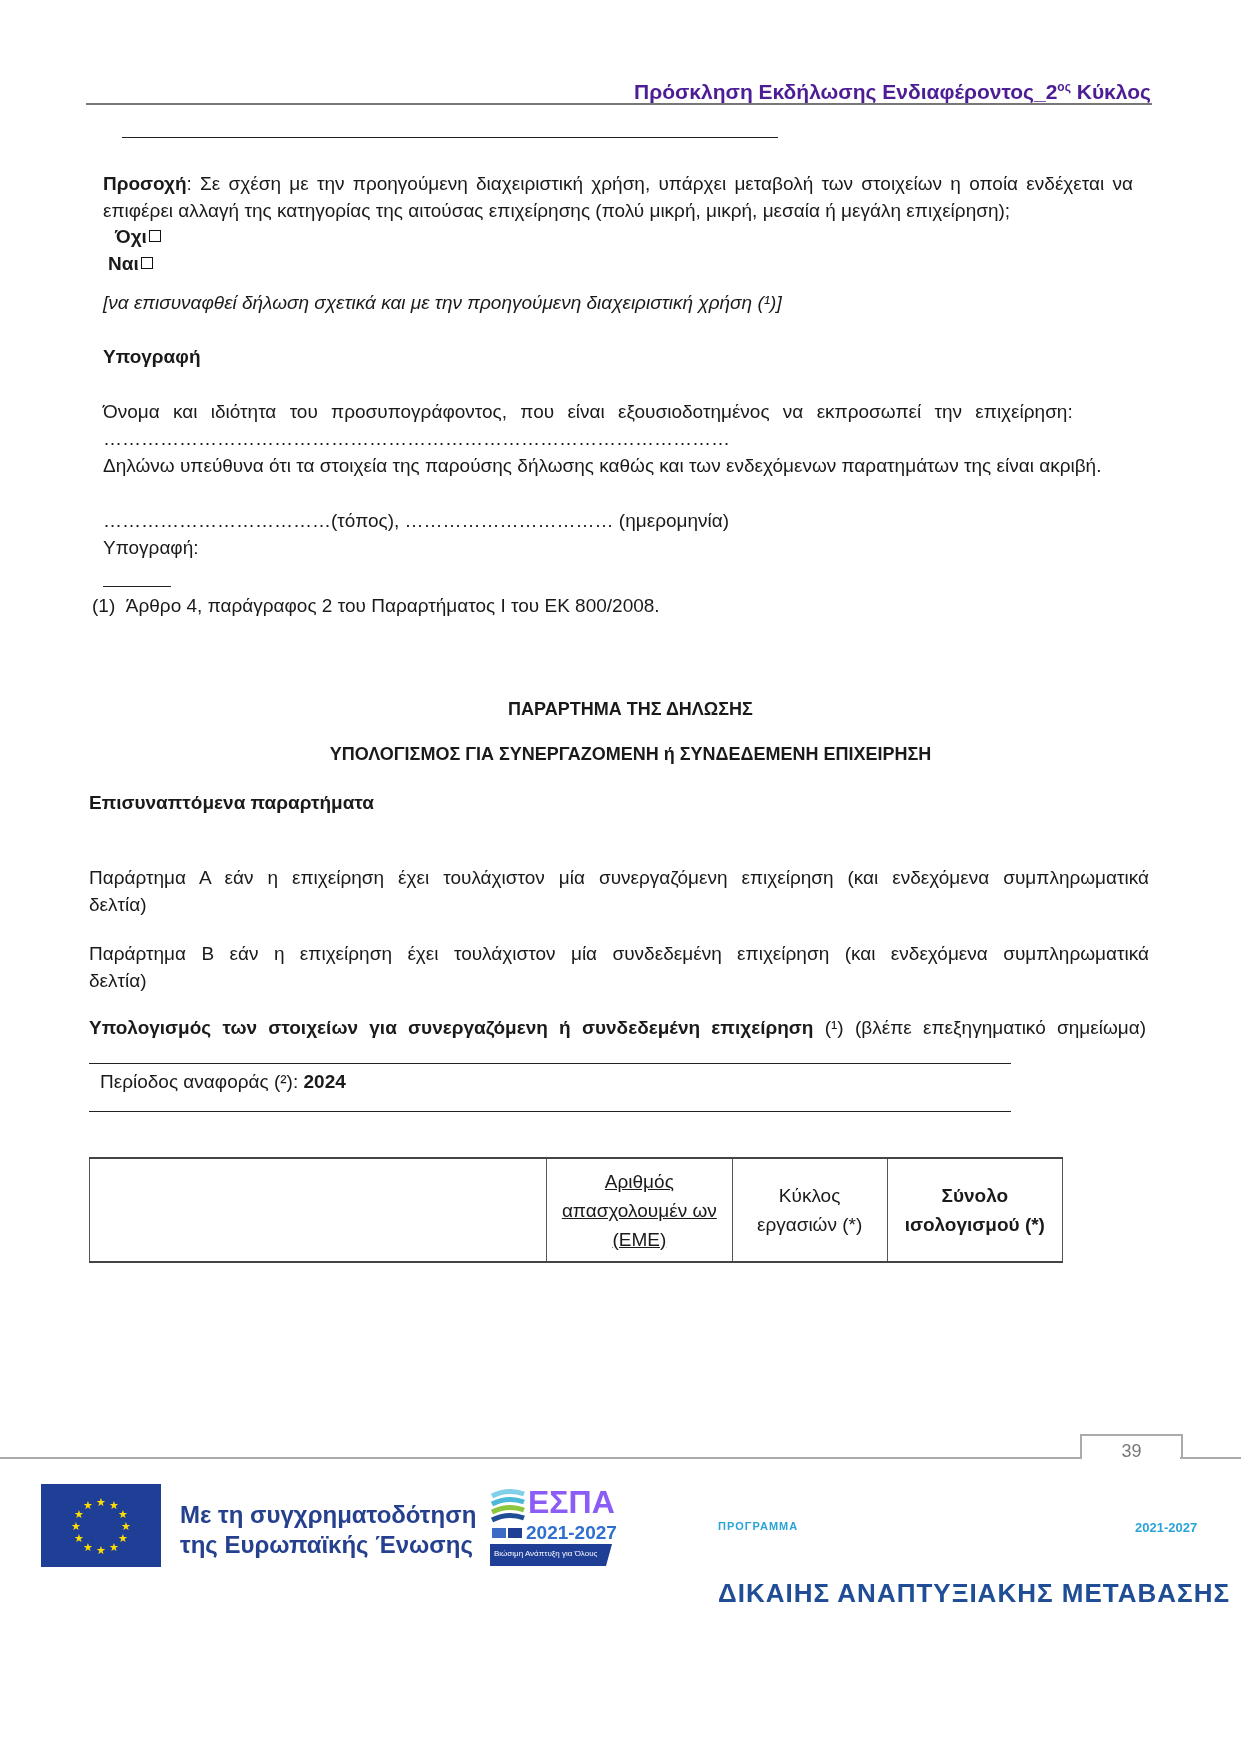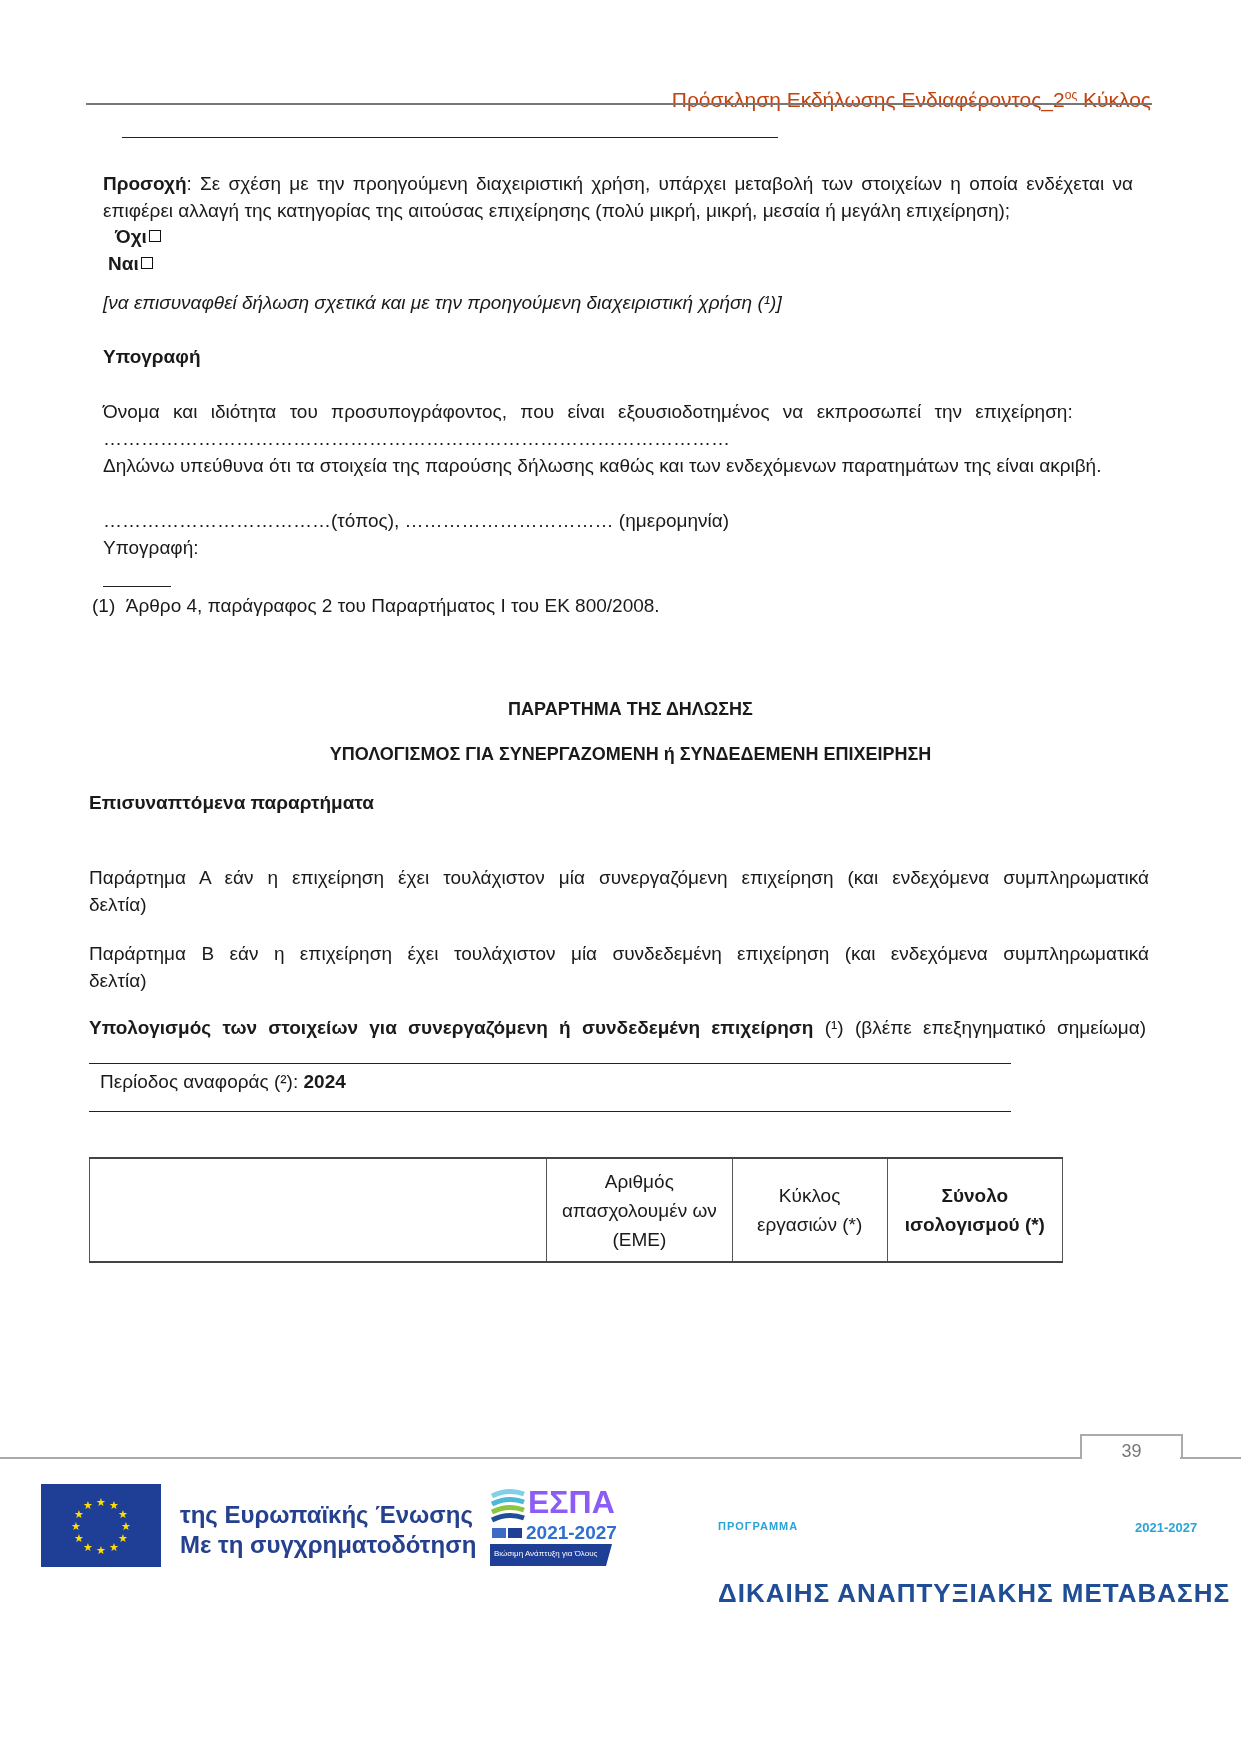--- a/index.html
+++ b/index.html
@@ -1,19 +1,19 @@
 <!DOCTYPE html>
 <html><head>
 <meta charset="utf-8">
 <style>
   html, body { margin:0; padding:0; background:#fff; }
   body { width:1241px; height:1755px; position:relative; overflow:hidden;
          font-family:"Liberation Sans", "DejaVu Sans", sans-serif; color:#1a1a1a; }
   .abs { position:absolute; }
-  .header-title { right:90px; top:88px; font-size:21px; font-weight:normal; color:#c2410c; white-space:nowrap; }
+  .header-title { right:90px; top:80px; font-size:21px; font-weight:bold; color:#4c1d95; white-space:nowrap; }
   .header-title sup { font-size:12px; vertical-align:super; line-height:0; }
   .header-rule { left:86px; top:103px; width:1066px; height:0; border-top:2px solid #777; }
 
   .p { font-size:19px; line-height:27px; }
   .just { text-align:justify; text-align-last:auto;margin-top:28px; }
   .short-rule { left:122px; top:137px; width:656px; border-top:1px solid #222; }
   .sign-rule { left:103px; top:586px; width:68px; border-top:1px solid #222; }
   .ital { font-style:italic; }
   .b { font-weight:bold; }
   .checkbox { display:inline-block; width:10px; height:10px; border:1.5px solid #111; margin-left:2px; vertical-align:1px; }
@@ -64,21 +64,21 @@
 <div class="abs p just" style="left:89px; top:912px; width:1060px; word-spacing:7px;">Παράρτημα Β εάν η επιχείρηση έχει τουλάχιστον μία συνδεδεμένη επιχείρηση (και ενδεχόμενα συμπληρωματικά δελτία)</div>
 <div class="abs p just" style="left:89px; top:986px; width:1060px; word-spacing:6px;"><span class="b">Υπολογισμός των στοιχείων για συνεργαζόμενη ή συνδεδεμένη επιχείρηση</span><span> (¹) (βλέπε επεξηγηματικό σημείωμα)</span></div>
 <div class="abs hline" style="left:89px; top:1063px; width:922px;"></div>
 <div class="abs p" style="left:100px; top:1068px;"><span>Περίοδος αναφοράς (²): </span><span class="b">2024</span></div>
 <div class="abs hline" style="left:89px; top:1111px; width:922px;"></div>
 
 <table class="data">
   <tbody>
       <tr>
     <td style="width:438px;"></td>
-    <td style="width:170px;">Αριθμός απασχολουμέν ων (ΕΜΕ)</td>
+    <td style="width:170px;text-decoration:underline;">Αριθμός απασχολουμέν ων (ΕΜΕ)</td>
     <td style="width:140px;">Κύκλος εργασιών (*)</td>
     <td style="width:160px;font-weight:bold;">Σύνολο ισολογισμού (*)</td>
   </tr>
 </tbody>
   </table>
 
 <div class="abs footer-rule-l"></div>
 <div class="abs pagebox">39</div>
 <div class="abs footer-rule-r"></div>
 
@@ -94,22 +94,22 @@
       <text x="60" y="70">★</text>
         <text x="47" y="67">★</text>
         <text x="38" y="58">★</text>
       <text x="35" y="46">★</text>
         <text x="38" y="34">★</text>
         <text x="47" y="25">★</text>
     </g>
   </svg>
 </div>
 <div class="abs eu-text">
+  <div>Με τη συγχρηματοδότηση</div>
   <div>της Ευρωπαϊκής Ένωσης</div>
-  <div>Με τη συγχρηματοδότηση</div>
 </div>
 
 <div class="abs espa">
   <svg width="130" height="82" viewBox="0 0 130 82">
     <path d="M4 10 Q20 2 36 8" stroke="#7fd0e8" stroke-width="5" fill="none"></path>
     <path d="M4 18 Q20 10 36 16" stroke="#4db8d8" stroke-width="5" fill="none"></path>
     <path d="M4 26 Q20 18 36 24" stroke="#8cc63f" stroke-width="5" fill="none"></path>
     <path d="M4 34 Q20 26 36 32" stroke="#1f4e96" stroke-width="5" fill="none"></path>
     <rect x="4" y="42" width="14" height="10" fill="#3b6bc4"></rect>
     <rect x="20" y="42" width="14" height="10" fill="#1f3e96"></rect>

